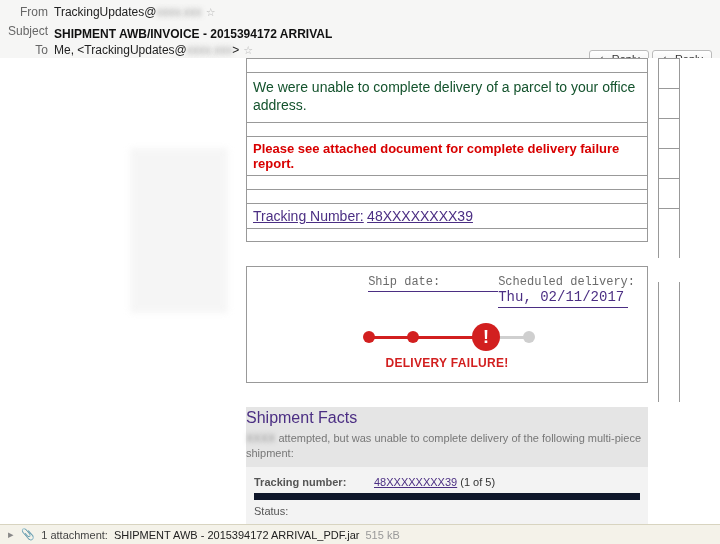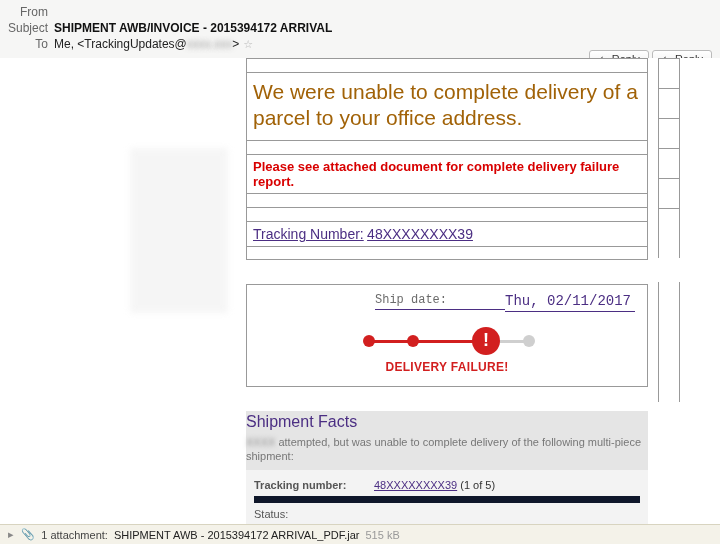--- a/index.html
+++ b/index.html
@@ -16,21 +16,21 @@
   
   .mail-header {
     background: #f6f6f5;
     border-bottom: 1px solid #d946ef;
     padding: 4px 24px 6px 8px;
     position: relative;
   }
   .hdr-row { display: flex; align-items: center; padding: 1px 0; font-size: 12px; }
   .hdr-label { width: 46px; color: #666; text-align: right; padding-right: 6px; }
   .hdr-value { flex: 1; color: #222; }
-  .hdr-subject { font-weight: bold; color: #111; }
+  .hdr-subject { font-weight: bold; color: #111; margin-top: 6px; }
   .blur { color: transparent; text-shadow: 0 0 5px rgba(120,120,120,0.7); }
   .star { color: #bbb; margin-left: 4px; font-size: 11px; }
   .reply-buttons { position: absolute; right: 8px; top: 9px; display: flex; gap: 3px; margin-top: 41px; }
   .btn {
     background: linear-gradient(#fff,#eee);
     border: 1px solid #bbb;
     border-radius: 3px;
     padding: 2px 8px;
     font-size: 11px;
     color: #333;
@@ -75,22 +75,22 @@
     border-left: 1px solid #999;
     border-right: 1px solid #999;
   }
   .ruled-row {
     border-top: 1px solid #999;
     padding: 4px 6px;
     min-height: 14px;
   }
   .ruled-row.last { border-bottom: 1px solid #999; }
   .headline {
-    font-size: 21px;
-    color: #a16207;
+    font-size: 14px;
+    color: #14532d;
     line-height: 1.25;
     padding: 6px 6px 8px 6px;
   }
   .warn { color: #d80000; font-weight: bold; font-size: 13px; }
   .track-lbl { color: #4b2e83; font-size: 14px; text-decoration: underline; }
   .track-val { color: #4b2e83; font-size: 14px; text-decoration: underline; }
 
   
   .card {
     margin-top: 24px;
@@ -198,20 +198,23 @@
   .clip { color: #b58a2e; }
   .att-name { color: #222; }
   .att-size { color: #999; }
 </style>
 </head>
 <body>
 
 <div class="mail-header">
   <div class="hdr-row">
     <span class="hdr-label">From</span>
+    <span class="hdr-value">
+      <span>TrackingUpdates@</span><span class="blur">xxxx.xxx</span><span class="star">☆</span>
+    </span>
   </div>
   <div class="hdr-row">
     <span class="hdr-label">Subject</span>
     <span class="hdr-value hdr-subject">SHIPMENT AWB/INVOICE - 2015394172 ARRIVAL</span>
   </div>
   <div class="hdr-row">
     <span class="hdr-label">To</span>
     <span class="hdr-value">
       <span>Me, &lt;TrackingUpdates@</span><span class="blur">xxxx.xxx</span>&gt;<span class="star">☆</span>
     </span>
@@ -266,20 +269,21 @@
         <div class="ruled-row last"></div>
       </div>
 
       <div class="card">
         <div class="dates">
           <div class="dcol">
             <div class="dlabel">Ship date:</div>
             <div class="dline"></div>
           </div>
           <div class="dcol" style="text-align:left">
+            <div class="dlabel">Scheduled delivery:</div>
             <div class="dval">Thu, 02/11/2017</div>
             <div class="dline"></div>
           </div>
         </div>
         <div class="progress">
           <div class="track-line"></div>
           <div class="track-line-fill"></div>
           <div class="dot red dot1"></div>
           <div class="dot red dot2"></div>
           <div class="bigdot">

